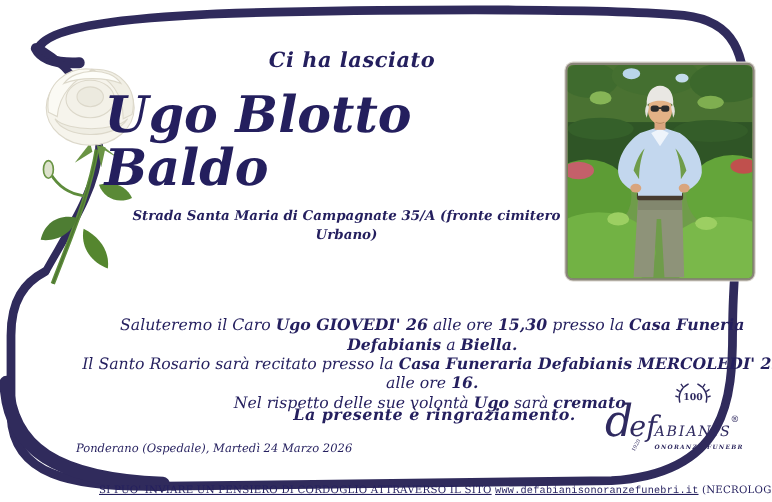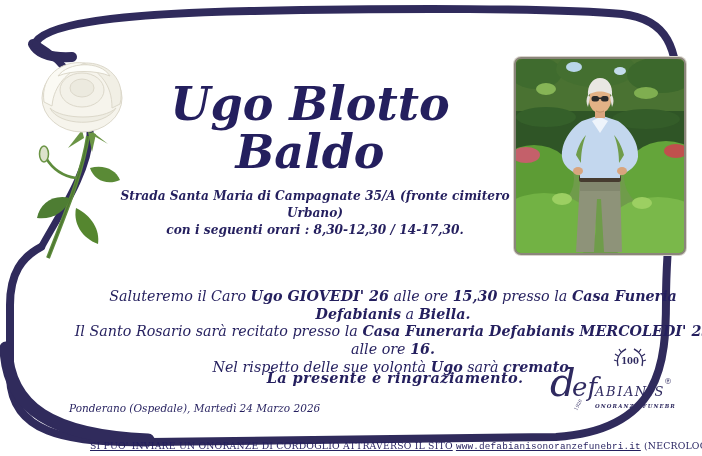--- a/index.html
+++ b/index.html
@@ -6,21 +6,21 @@
   .card{
     position:relative;width:702px;height:456px;background:#ffffff;overflow:hidden;
     font-family:"DejaVu Serif", serif;color:#241f5e;
   }
   .abs{position:absolute;}
   .swoosh-svg{left:0;top:0;width:702px;height:456px;}
   .rose-svg{left:10px;top:46px;width:155px;height:215px;}
 
   .subtitle{left:130px;top:44px;width:380px;text-align:center;
     font-size:19px;font-weight:bold;font-style:italic;letter-spacing:.5px;}
-  .name{left:95px;top:80px;width:430px;text-align:center;
+  .name{left:95px;top:80px;width:430px;
     font-size:46px;font-weight:bold;font-style:italic;line-height:1.05;}
 
   .photo{left:514px;top:57px;width:168px;height:194px;border:2px solid #8b857b;
     border-radius:7px;overflow:hidden;box-shadow:0 0 0 1px #d8d4cc;background:#5d8c3c;}
   .photo svg{display:block;}
 
   .visitation{left:110px;top:188px;width:410px;text-align:center;
     font-size:12.2px;font-weight:bold;font-style:italic;line-height:1.38;}
   .announcement{left:70px;top:288px;width:646px;text-align:center;
     font-size:14.3px;font-style:italic;line-height:1.24;}
@@ -78,20 +78,21 @@
       <ellipse cx="72" cy="52" rx="40" ry="34" fill="#f6f4ec"></ellipse>
       <path d="M34 56 C30 30 52 14 74 17 C58 27 44 38 42 60 Z" fill="#fbfaf4"></path>
       <path d="M110 58 C116 34 98 16 74 17 C90 27 102 38 102 62 Z" fill="#f1efe5"></path>
       <path d="M48 30 C58 16 90 14 100 30 C86 24 62 24 48 30 Z" fill="#fdfdf9"></path>
       <ellipse cx="72" cy="44" rx="22" ry="17" fill="#f3f1e8"></ellipse>
       <ellipse cx="72" cy="42" rx="12" ry="9" fill="#eceadf"></ellipse>
       <path d="M40 62 C48 80 94 82 106 62 C94 74 52 74 40 62 Z" fill="#efede3"></path>
     </g>
   </svg>
 
+  <div class="abs subtitle">Ci ha lasciato</div>
   <div class="abs name">Ugo Blotto Baldo</div>
 
   <div class="abs photo">
     <svg width="168" height="194" viewBox="0 0 168 194" xmlns="http://www.w3.org/2000/svg">
       <rect width="168" height="194" fill="#6f9c4a"></rect>
 
       <rect width="168" height="62" fill="#4a7232"></rect>
       <ellipse cx="20" cy="14" rx="26" ry="16" fill="#3f6b2e"></ellipse>
       <ellipse cx="80" cy="10" rx="40" ry="18" fill="#446f30"></ellipse>
       <ellipse cx="145" cy="16" rx="34" ry="18" fill="#3c682c"></ellipse>
@@ -136,21 +137,20 @@
         <rect x="75.5" y="37" width="7.5" height="5.5" rx="2.5" fill="#2b2b2b"></rect>
         <rect x="85" y="37" width="7.5" height="5.5" rx="2.5" fill="#2b2b2b"></rect>
         <rect x="82.5" y="38.5" width="3" height="1.6" fill="#2b2b2b"></rect>
         <path d="M80 52 C82 53.5 86 53.5 88 52" stroke="#b98a63" stroke-width="1" fill="none"></path>
       </g>
     </svg>
   </div>
 
   <div class="abs visitation">
     <div>Strada Santa Maria di Campagnate 35/A (fronte cimitero Urbano)</div>
-    <div>con i seguenti orari : 8,30-12,30 / 14-17,30.</div>
   </div>
 
   <div class="abs announcement">
     <div><span>Saluteremo il Caro </span><span class="b">Ugo GIOVEDI' 26</span><span> alle ore </span><span class="b">15,30</span><span> presso la </span><span class="b">Casa Funeria Defabianis</span><span> a </span><span class="b">Biella.</span></div>
     <div><span>Il Santo Rosario sarà recitato presso la </span><span class="b">Casa Funeraria Defabianis MERCOLEDI' 25</span><span> alle ore </span><span class="b">16.</span></div>
     <div><span>Nel rispetto delle sue volontà </span><span class="b">Ugo</span><span> sarà </span><span class="b">cremato.</span></div>
   </div>
 
   <div class="abs closing">La presente è ringraziamento.</div>
 
@@ -172,18 +172,18 @@
         <text x="22" y="48" font-size="26" font-style="italic" font-family="DejaVu Serif, serif">ef</text>
         <text x="45" y="48" font-size="13" letter-spacing="1.6" font-style="italic" font-family="DejaVu Serif, serif">ABIANIS</text>
         <text x="114" y="36" font-size="8" font-family="DejaVu Serif, serif">®</text>
         <text x="24" y="62" font-size="4.6" transform="rotate(-62 26 60)" font-family="DejaVu Serif, serif">1920</text>
         <text x="45" y="60" font-size="5.4" letter-spacing="1.1" font-style="italic" font-weight="bold" font-family="DejaVu Serif, serif">ONORANZE FUNEBRI</text>
       </g>
     </svg>
   </div>
 
   <div class="abs footer">
-    <span class="u">SI PUO' INVIARE UN ONORANZE DI CORDOGLIO ATTRAVERSO IL SITO</span>
+    <span class="u">SI PUO' INVIARE UN PENSIERO DI CORDOGLIO ATTRAVERSO IL SITO</span>
     <span class="u link">www.defabianisonoranzefunebri.it</span>
     <span>(NECROLOGI) - TEL. 015 27478</span>
   </div>
 
 </div>
 
 </body></html>

